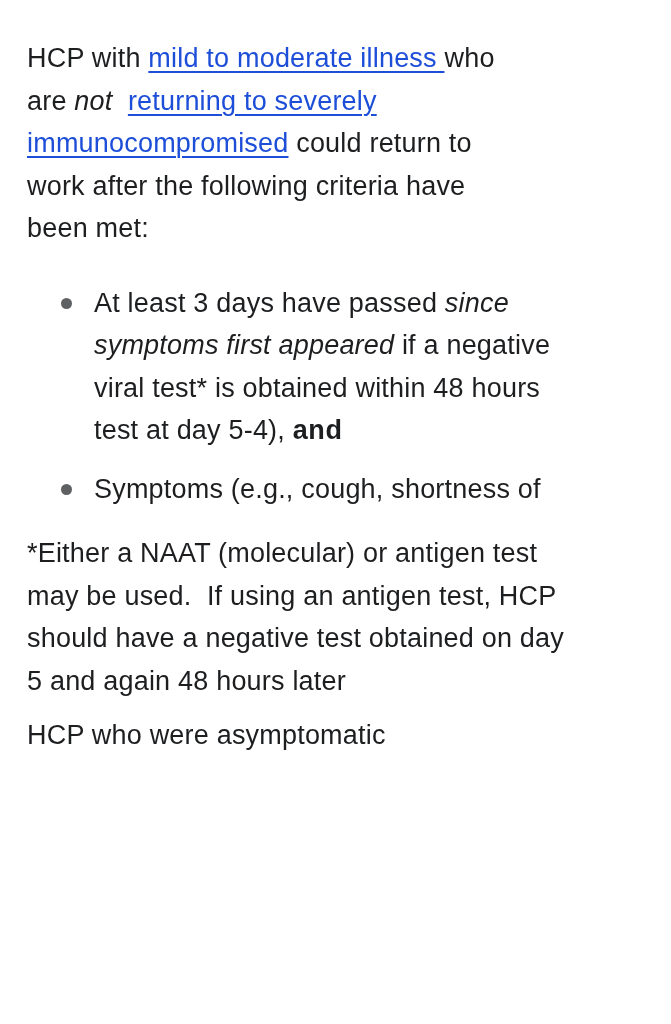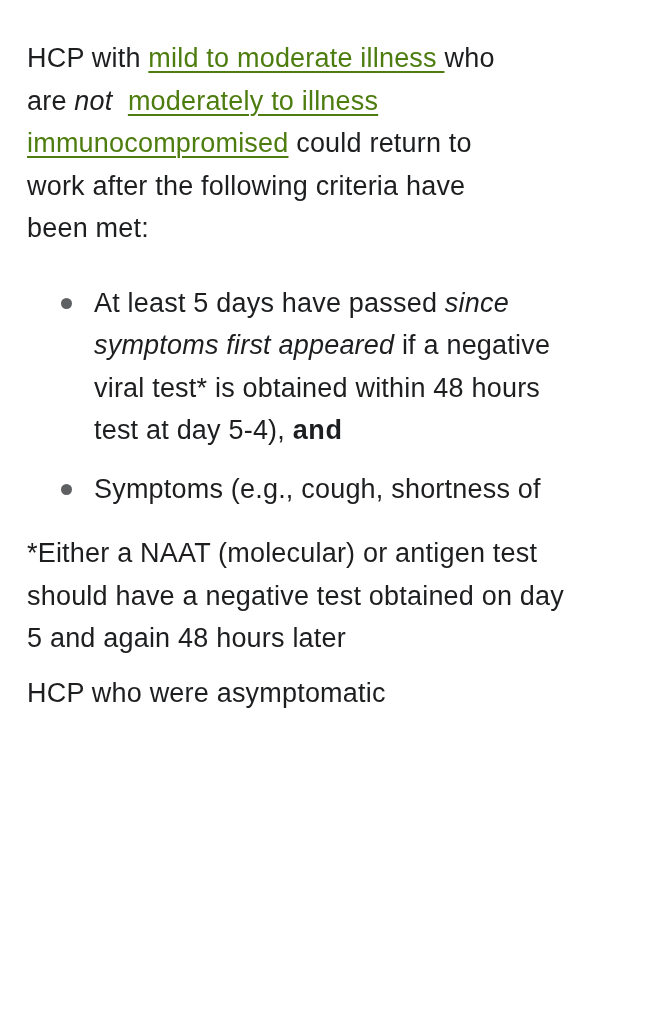--- a/index.html
+++ b/index.html
@@ -42,52 +42,53 @@
     width: 11px;
     height: 11px;
     border-radius: 50%;
     background: #5f6062;
   }
   .line {
     display: block;
     white-space: pre;
   }
   a.link {
-    color: #4d7c0f;
+    color: #1d4ed8;
     text-decoration: underline;
     text-decoration-thickness: 1.5px;
     text-underline-offset: 4px;
     cursor: pointer;
   }
   em.seg { font-style: italic; text-align: right; }
   strong.seg { font-weight: 600; letter-spacing: 0.6px; }
 </style>
 </head>
 <body>
 
 <main data-name="article-content">
     <p class="block" data-name="intro-paragraph">
       <span class="line" data-name="text-line"><span class="seg" data-name="text-segment">HCP with </span><a class="link seg" href="#" data-name="mild-to-moderate-illness-link">mild to moderate illness </a><span class="seg" data-name="text-segment">who</span></span>
-      <span class="line" data-name="text-line"><span class="seg" data-name="text-segment">are </span><em class="seg" data-name="italic-text-segment">not</em><span class="seg" data-name="text-segment">  </span><a class="link seg" href="#" data-name="moderately-severely-immunocompromised-link-part1">moderately to illness</a></span>
+      <span class="line" data-name="text-line"><span class="seg" data-name="text-segment">are </span><em class="seg" data-name="italic-text-segment">not</em><span class="seg" data-name="text-segment">  </span><a class="link seg" href="#" data-name="moderately-severely-immunocompromised-link-part1">returning to severely</a></span>
       <span class="line" data-name="text-line"><a class="link seg" href="#" data-name="moderately-severely-immunocompromised-link-part2">immunocompromised</a><span class="seg" data-name="text-segment"> could return to</span></span>
       <span class="line" data-name="text-line"><span class="seg" data-name="text-segment">work after the following criteria have</span></span>
       <span class="line" data-name="text-line"><span class="seg" data-name="text-segment">been met:</span></span>
     </p>
     <ul class="bullet-list" data-name="return-to-work-criteria-list">
       <li data-name="criterion-days-passed">
-        <span class="line" data-name="text-line"><span class="seg" data-name="text-segment">At least 5 days have passed </span><em class="seg" data-name="italic-text-segment">since</em></span>
+        <span class="line" data-name="text-line"><span class="seg" data-name="text-segment">At least 3 days have passed </span><em class="seg" data-name="italic-text-segment">since</em></span>
         <span class="line" data-name="text-line"><em class="seg" data-name="italic-text-segment">symptoms first appeared</em><span class="seg" data-name="text-segment"> if a negative</span></span>
         <span class="line" data-name="text-line"><span class="seg" data-name="text-segment">viral test* is obtained within 48 hours</span></span>
         <span class="line" data-name="text-line"><span class="seg" data-name="text-segment">test at day 5-4), </span><strong class="seg" data-name="bold-text-segment">and</strong></span>
       </li>
       <li data-name="criterion-symptoms-improved">
         <span class="line" data-name="text-line"><span class="seg" data-name="text-segment">Symptoms (e.g., cough, shortness of</span></span>
       </li>
     </ul>
     <p class="block footnote" data-name="test-footnote-paragraph">
       <span class="line" data-name="text-line"><span class="seg" data-name="text-segment">*Either a NAAT (molecular) or antigen test</span></span>
+      <span class="line" data-name="text-line"><span class="seg" data-name="text-segment">may be used.  If using an antigen test, HCP</span></span>
       <span class="line" data-name="text-line"><span class="seg" data-name="text-segment">should have a negative test obtained on day</span></span>
       <span class="line" data-name="text-line"><span class="seg" data-name="text-segment">5 and again 48 hours later</span></span>
     </p>
     <p class="block" data-name="asymptomatic-paragraph-cutoff">
       <span class="line" data-name="text-line"><span class="seg" data-name="text-segment">HCP who were asymptomatic</span></span>
     </p>
   </main>
 
 </body></html>

